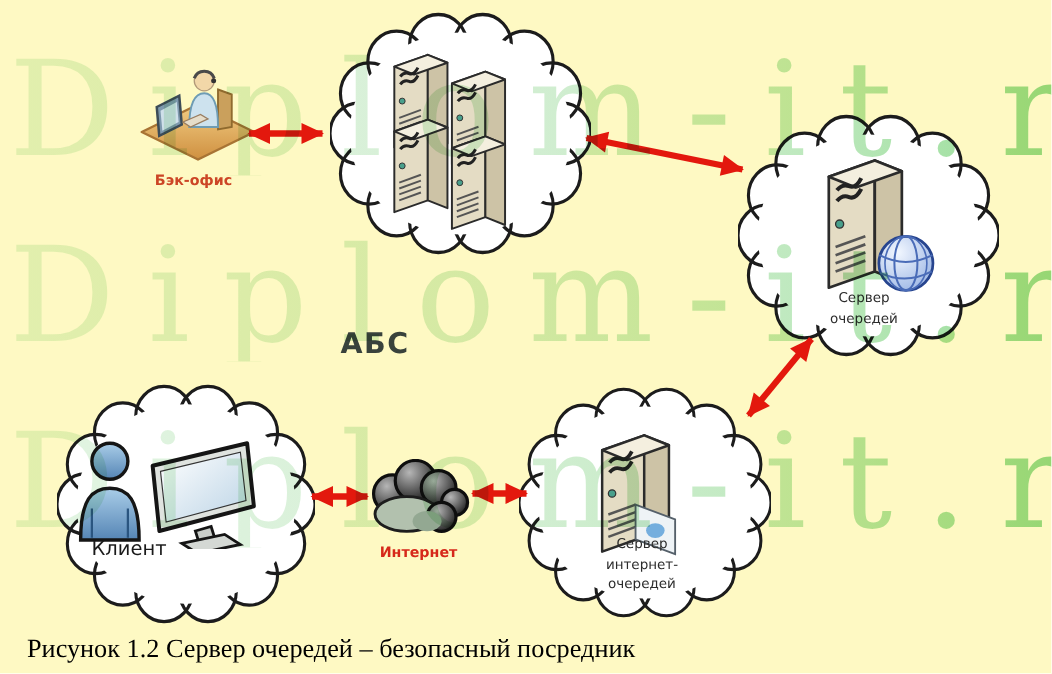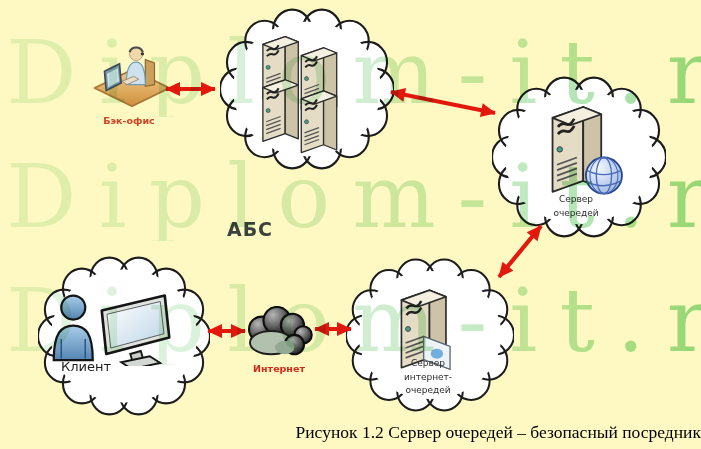--- a/index.html
+++ b/index.html
@@ -23,21 +23,21 @@
   .arrows{position:absolute;left:0;top:0;z-index:4;}
   
   .lbl{position:absolute;z-index:3;text-align:center;}
   .lbl-red{font-size:9.5px;font-weight:bold;color:#cc4525;}
   .lbl-inet{font-size:9.5px;font-weight:bold;color:#d6281a;text-align:center;}
   .lbl-dark{font-size:9px;font-weight:normal;color:#2b2b2b;line-height:13.5px;}
   .lbl-client{font-size:13px;font-weight:normal;color:#1a1a1a;}
   .lbl-abs{font-size:19px;font-weight:bold;color:#39423c;letter-spacing:1px;font-family:"DejaVu Sans",sans-serif;}
   .caption{
     position:absolute;left:0;top:422px;width:701px;box-sizing:border-box;
-    padding-left:18px;text-align:right;z-index:3;
+    padding-left:18px;text-align:left;z-index:3;
     font-family:"Liberation Serif",serif;font-size:17.5px;color:#000;
   }
 </style>
 </head>
 <body>
 
 <div id="canvas">
 
   <svg width="0" height="0" style="position:absolute" aria-hidden="true">
     <defs>

